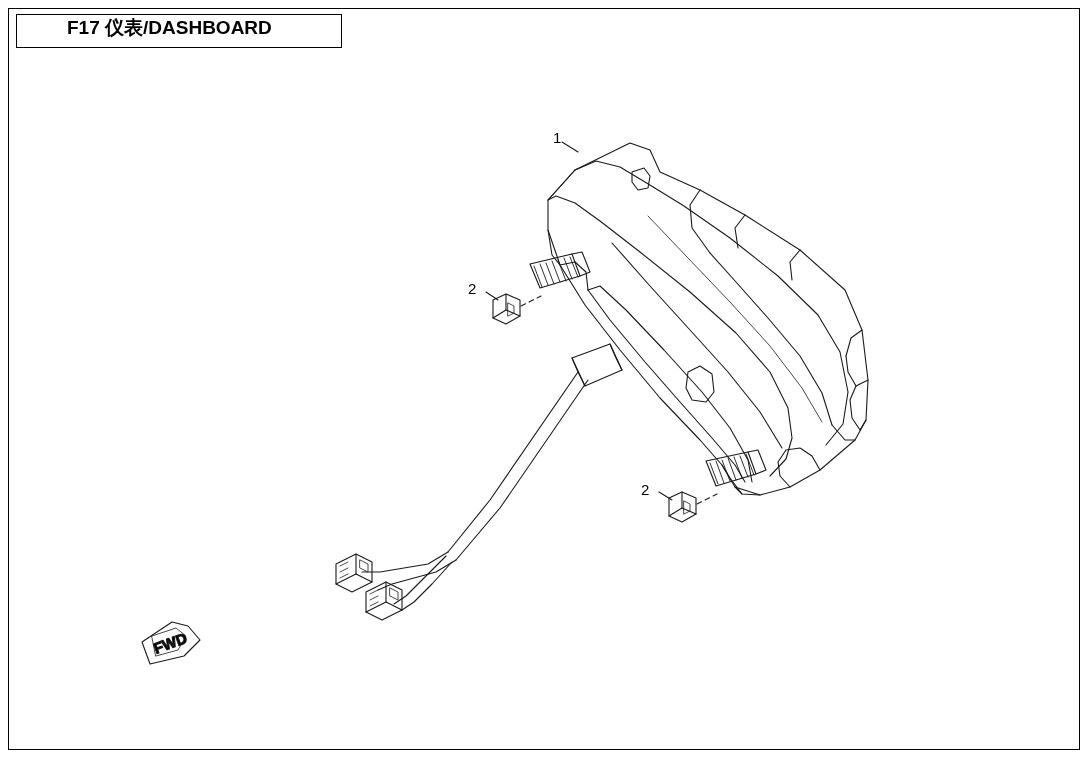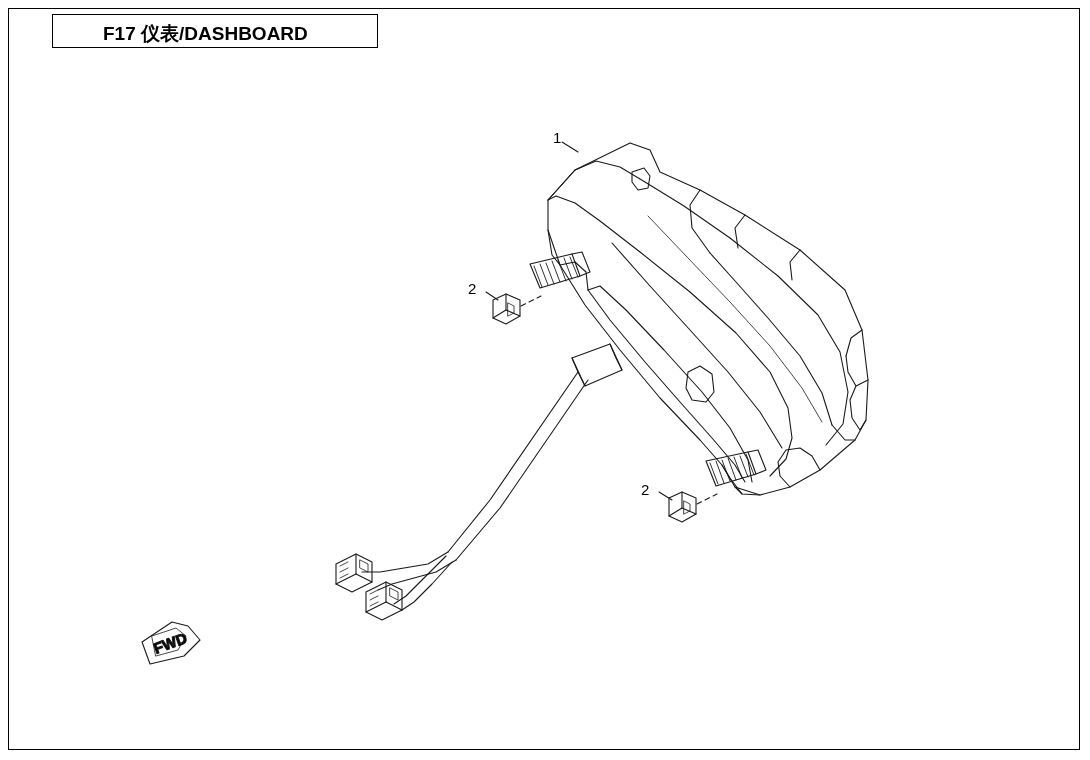--- a/index.html
+++ b/index.html
@@ -29,22 +29,21 @@
   #title-box {
     position: absolute;
     left: 16px;
     top: 14px;
     width: 326px;
     height: 34px;
     border: 1px solid #000000;
     box-sizing: border-box;
     background: #ffffff;
     display: flex;
-    align-items: flex-end;
-    margin-left: 36px;
+    align-items: flex-start;
   }
   #title-text {
     padding-left: 50px;
     font-size: 19px;
     font-weight: bold;
     color: #000000;
     letter-spacing: 0px;
     white-space: nowrap;
   }
   .callout {

